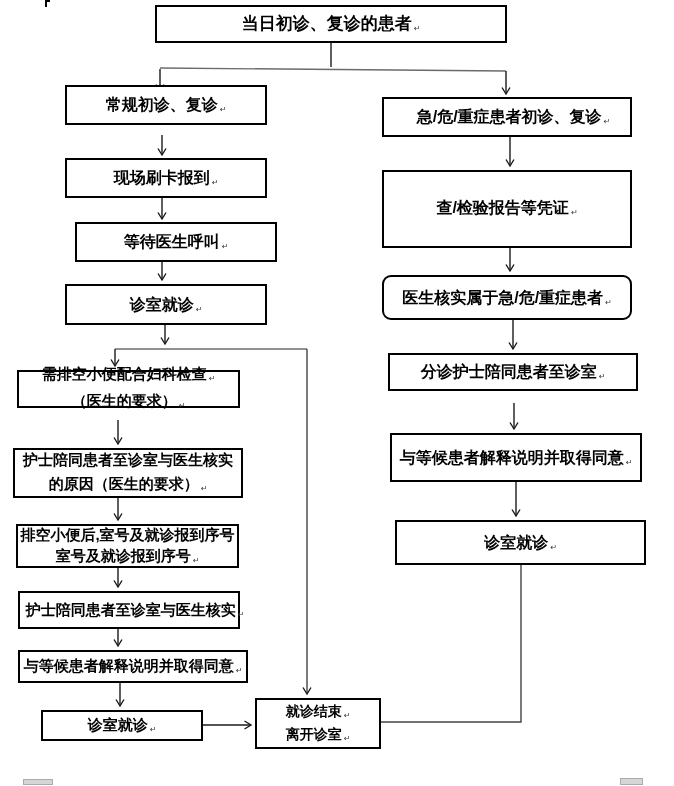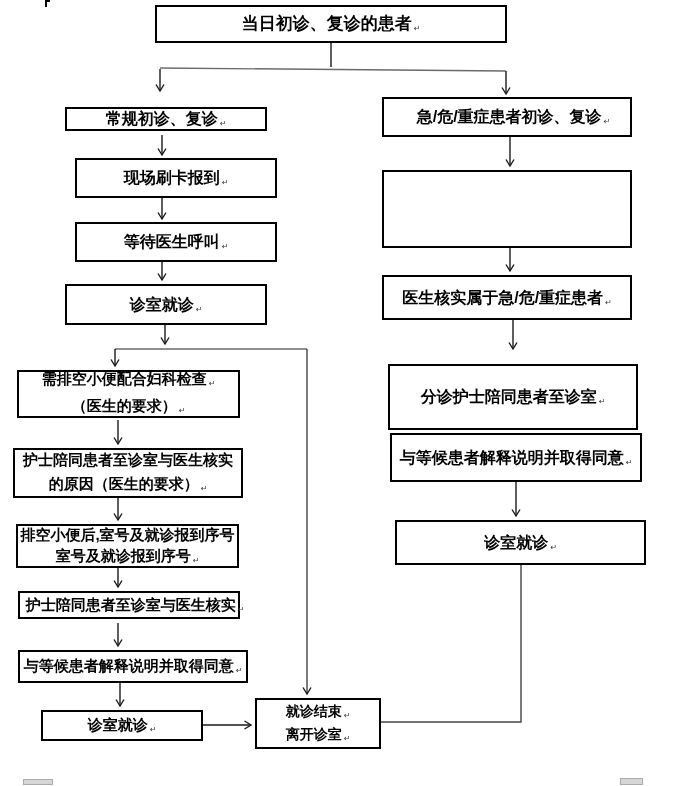--- a/index.html
+++ b/index.html
@@ -86,62 +86,63 @@
     <g>
       <path d="M46,0 L46,7" stroke="#000" stroke-width="2"></path>
       <path d="M45,1 L50,1" stroke="#000" stroke-width="2"></path>
     </g>
   </svg>
 
   <div id="nodes">
       <div class="node" style="left: 155px; top: 5px; width: 352px; height: 38px; font-size: 17px; border-color: rgb(0, 0, 0);">
         <span class="line">当日初诊、复诊的患者<span class="pmark">↵</span></span>
       </div>
-      <div class="node" style="left: 65px; top: 107px; width: 202px; height: 24px; font-size: 16px; border-color: rgb(0, 0, 0);">
+      <div class="node" style="left: 65px; top: 85px; width: 202px; height: 40px; font-size: 16px; border-color: rgb(0, 0, 0);">
         <span class="line">常规初诊、复诊<span class="pmark">↵</span></span>
       </div>
-      <div class="node" style="left: 65px; top: 158px; width: 202px; height: 40px; font-size: 16px; border-color: rgb(0, 0, 0); margin-left: 10px;">
+      <div class="node" style="left: 65px; top: 158px; width: 202px; height: 40px; font-size: 16px; border-color: rgb(0, 0, 0);">
         <span class="line">现场刷卡报到<span class="pmark">↵</span></span>
       </div>
       <div class="node" style="left: 65px; top: 222px; width: 202px; height: 40px; font-size: 16px; border-color: rgb(0, 0, 0); margin-left: 10px;">
         <span class="line">等待医生呼叫<span class="pmark">↵</span></span>
       </div>
       <div class="node" style="left: 65px; top: 284px; width: 202px; height: 41px; font-size: 16px; border-color: rgb(0, 0, 0);">
         <span class="line">诊室就诊<span class="pmark">↵</span></span>
       </div>
-      <div class="node" style="left: 17px; top: 370px; width: 223px; height: 48px; font-size: 15px; line-height: 24px; border-color: rgb(0, 0, 0);">
+      <div class="node" style="left: 17px; top: 370px; width: 223px; height: 38px; font-size: 15px; line-height: 24px; border-color: rgb(0, 0, 0);">
         <span class="line">需排空小便配合妇科检查<span class="pmark">↵</span></span>
         <span class="line">（医生的要求）<span class="pmark">↵</span></span>
       </div>
       <div class="node" style="left: 13px; top: 448px; width: 230px; height: 50px; font-size: 15px; line-height: 24px; border-color: rgb(0, 0, 0);">
         <span class="line">护士陪同患者至诊室与医生核实</span>
         <span class="line">的原因（医生的要求）<span class="pmark">↵</span></span>
       </div>
       <div class="node" style="left: 16px; top: 524px; width: 223px; height: 44px; font-size: 15px; line-height: 21px; border-color: rgb(0, 0, 0);">
         <span class="line">排空小便后,室号及就诊报到序号</span>
         <span class="line">室号及就诊报到序号<span class="pmark">↵</span></span>
       </div>
-      <div class="node" style="left: 18px; top: 591px; width: 222px; height: 28px; font-size: 15px; border-color: rgb(0, 0, 0); padding-left: 12px;">
+      <div class="node" style="left: 18px; top: 591px; width: 222px; height: 38px; font-size: 15px; border-color: rgb(0, 0, 0); padding-left: 12px;">
         <span class="line">护士陪同患者至诊室与医生核实<span class="pmark">↵</span></span>
       </div>
       <div class="node" style="left: 18px; top: 650px; width: 230px; height: 33px; font-size: 15px; border-color: rgb(0, 0, 0);">
         <span class="line">与等候患者解释说明并取得同意<span class="pmark">↵</span></span>
       </div>
       <div class="node" style="left: 41px; top: 710px; width: 162px; height: 31px; font-size: 15px; border-color: rgb(0, 0, 0);">
         <span class="line">诊室就诊<span class="pmark">↵</span></span>
       </div>
       <div class="node" style="left: 382px; top: 97px; width: 250px; height: 40px; font-size: 16px; border-color: rgb(0, 0, 0); padding-left: 13px;">
         <span class="line">急/危/重症患者初诊、复诊<span class="pmark">↵</span></span>
       </div>
       <div class="node" style="left: 382px; top: 170px; width: 250px; height: 78px; font-size: 16px; line-height: 39px; border-color: rgb(0, 0, 0);">
+        <span class="line">查/检验报告等凭证<span class="pmark">↵</span></span>
       </div>
-      <div class="node" style="left: 382px; top: 275px; width: 250px; height: 45px; font-size: 16px; border-color: rgb(0, 0, 0);">
+      <div class="node" style="left: 382px; top: 275px; width: 250px; height: 45px; font-size: 16px; border-color: rgb(0, 0, 0); border-radius: 9px;">
         <span class="line">医生核实属于急/危/重症患者<span class="pmark">↵</span></span>
       </div>
-      <div class="node" style="left: 388px; top: 364px; width: 250px; height: 66px; font-size: 16px; border-color: rgb(0, 0, 0);">
+      <div class="node" style="left: 388px; top: 353px; width: 250px; height: 38px; font-size: 16px; border-color: rgb(0, 0, 0);">
         <span class="line">分诊护士陪同患者至诊室<span class="pmark">↵</span></span>
       </div>
       <div class="node" style="left: 390px; top: 433px; width: 252px; height: 49px; font-size: 16px; border-color: rgb(0, 0, 0);">
         <span class="line">与等候患者解释说明并取得同意<span class="pmark">↵</span></span>
       </div>
       <div class="node" style="left: 395px; top: 520px; width: 251px; height: 45px; font-size: 16px; border-color: rgb(0, 0, 0);">
         <span class="line">诊室就诊<span class="pmark">↵</span></span>
       </div>
       <div class="node" style="left: 255px; top: 698px; width: 126px; height: 51px; font-size: 14px; line-height: 21px; border-color: rgb(0, 0, 0);">
         <span class="line">就诊结束<span class="pmark">↵</span></span>

